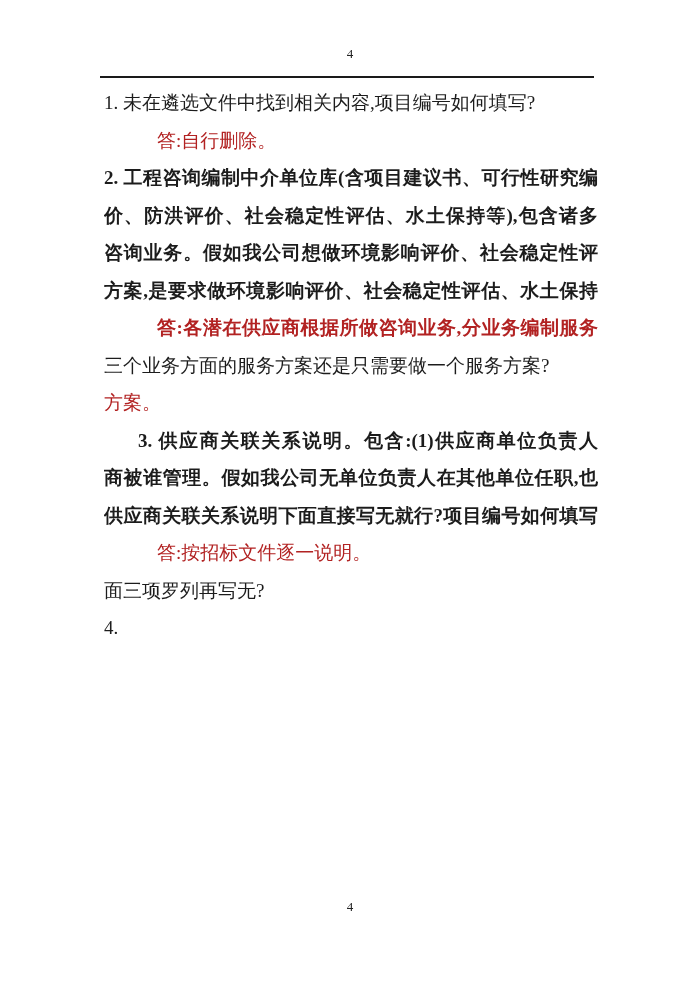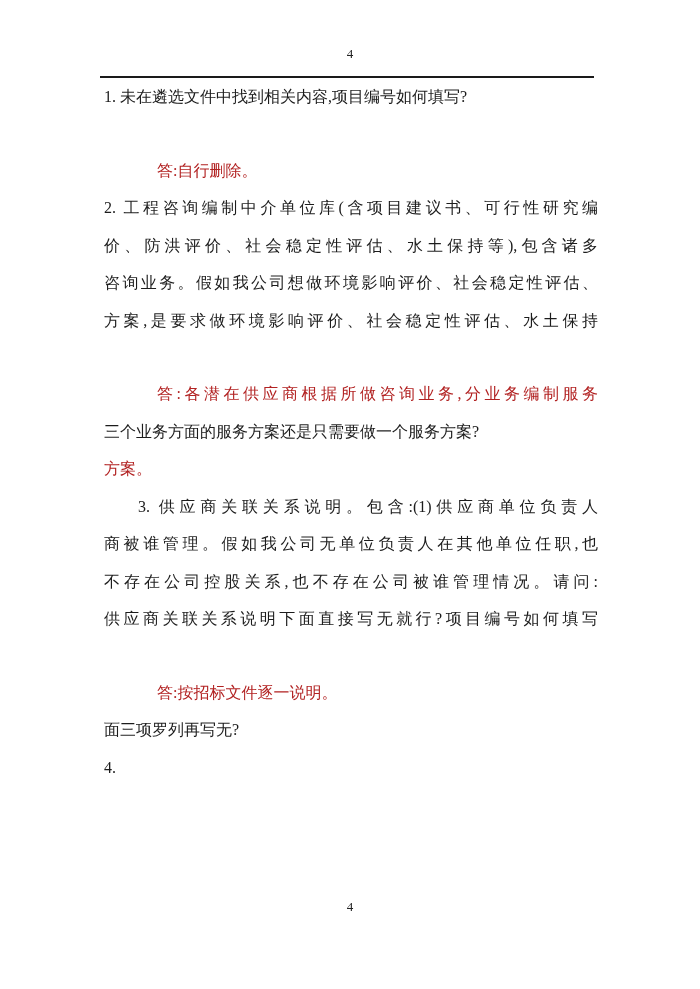--- a/index.html
+++ b/index.html
@@ -30,40 +30,41 @@
     position: absolute;
     left: 100px;
     top: 76px;
     width: 494px;
     height: 2px;
     background: #1a1a1a;
   }
   .body {
     position: absolute;
     left: 104px;
-    top: 78px;
+    top: 84px;
     width: 494px;
-    font-size: 16px;
+    font-size: 19px;
     line-height: 37.5px;
     color: #1c1c1c;
   }
   .line {
     height: 37.5px;
     overflow: hidden;
     text-align: left;
   }
   
   .j {
     text-align: justify;
     text-align-last: justify;
+    font-weight: bold;
   }
   
   .indP { text-indent: 34px; }
   
-  .indA { text-indent: 53px; margin-top: 36px; }
+  .indA { text-indent: 53px; }
   .red { color: var(--answer-red, #b22222); }
 </style>
 </head>
 <body>
 
 <div class="page">
 
   <div class="pagenum top">4</div>
 
   <div class="rule"></div>
@@ -73,21 +74,20 @@
     <div class="line red indA">答:自行删除。</div>
     <div class="line j">2. 工程咨询编制中介单位库(含项目建议书、可行性研究编</div>
     <div class="line j">价、防洪评价、社会稳定性评估、水土保持等),包含诸多</div>
     <div class="line j">咨询业务。假如我公司想做环境影响评价、社会稳定性评估、</div>
     <div class="line j">方案,是要求做环境影响评价、社会稳定性评估、水土保持</div>
     <div class="line red indA j">答:各潜在供应商根据所做咨询业务,分业务编制服务</div>
     <div class="line">三个业务方面的服务方案还是只需要做一个服务方案?</div>
     <div class="line red">方案。</div>
     <div class="line indP j">3. 供应商关联关系说明。包含:(1)供应商单位负责人</div>
     <div class="line j">商被谁管理。假如我公司无单位负责人在其他单位任职,也</div>
-    <div class="line j">不存在公司控股关系,也不存在公司被谁管理情况。请问:</div>
     <div class="line j">供应商关联关系说明下面直接写无就行?项目编号如何填写</div>
     <div class="line red indA">答:按招标文件逐一说明。</div>
     <div class="line">面三项罗列再写无?</div>
     <div class="line">4.</div>
   </div>
 
   <div class="pagenum bottom">4</div>
 
 </div>
 

